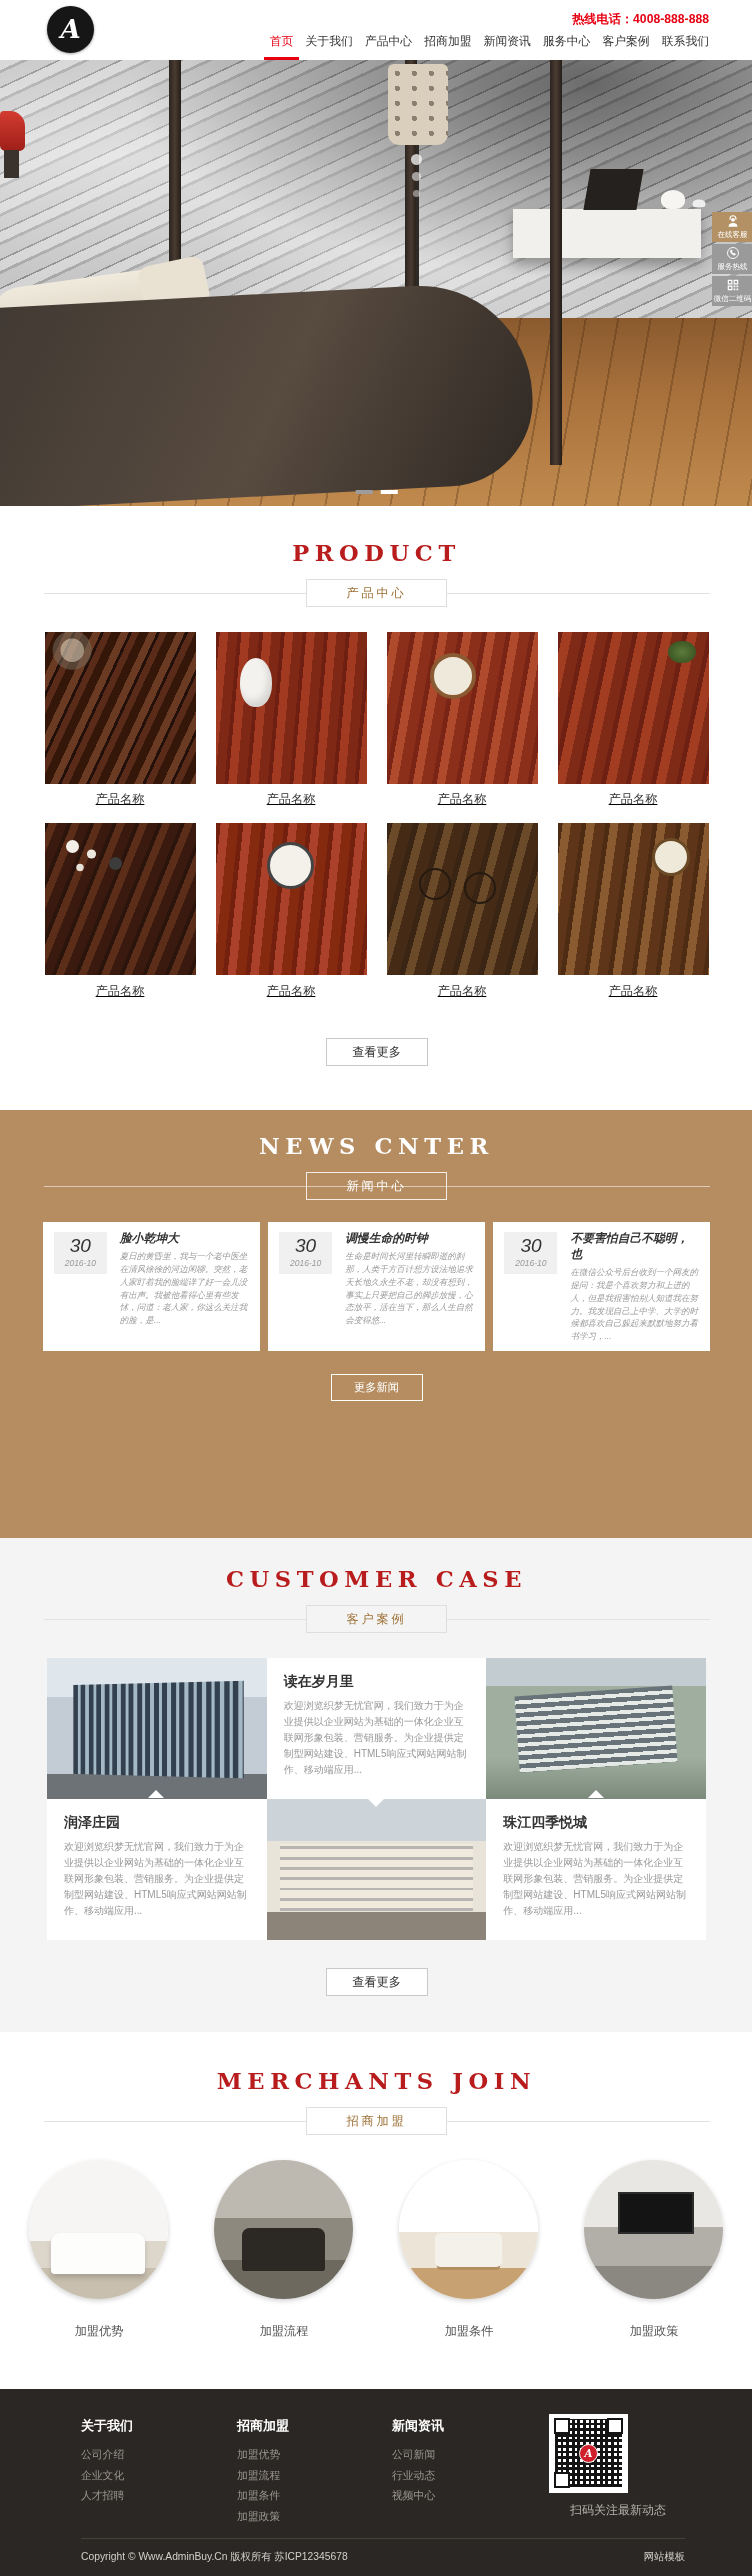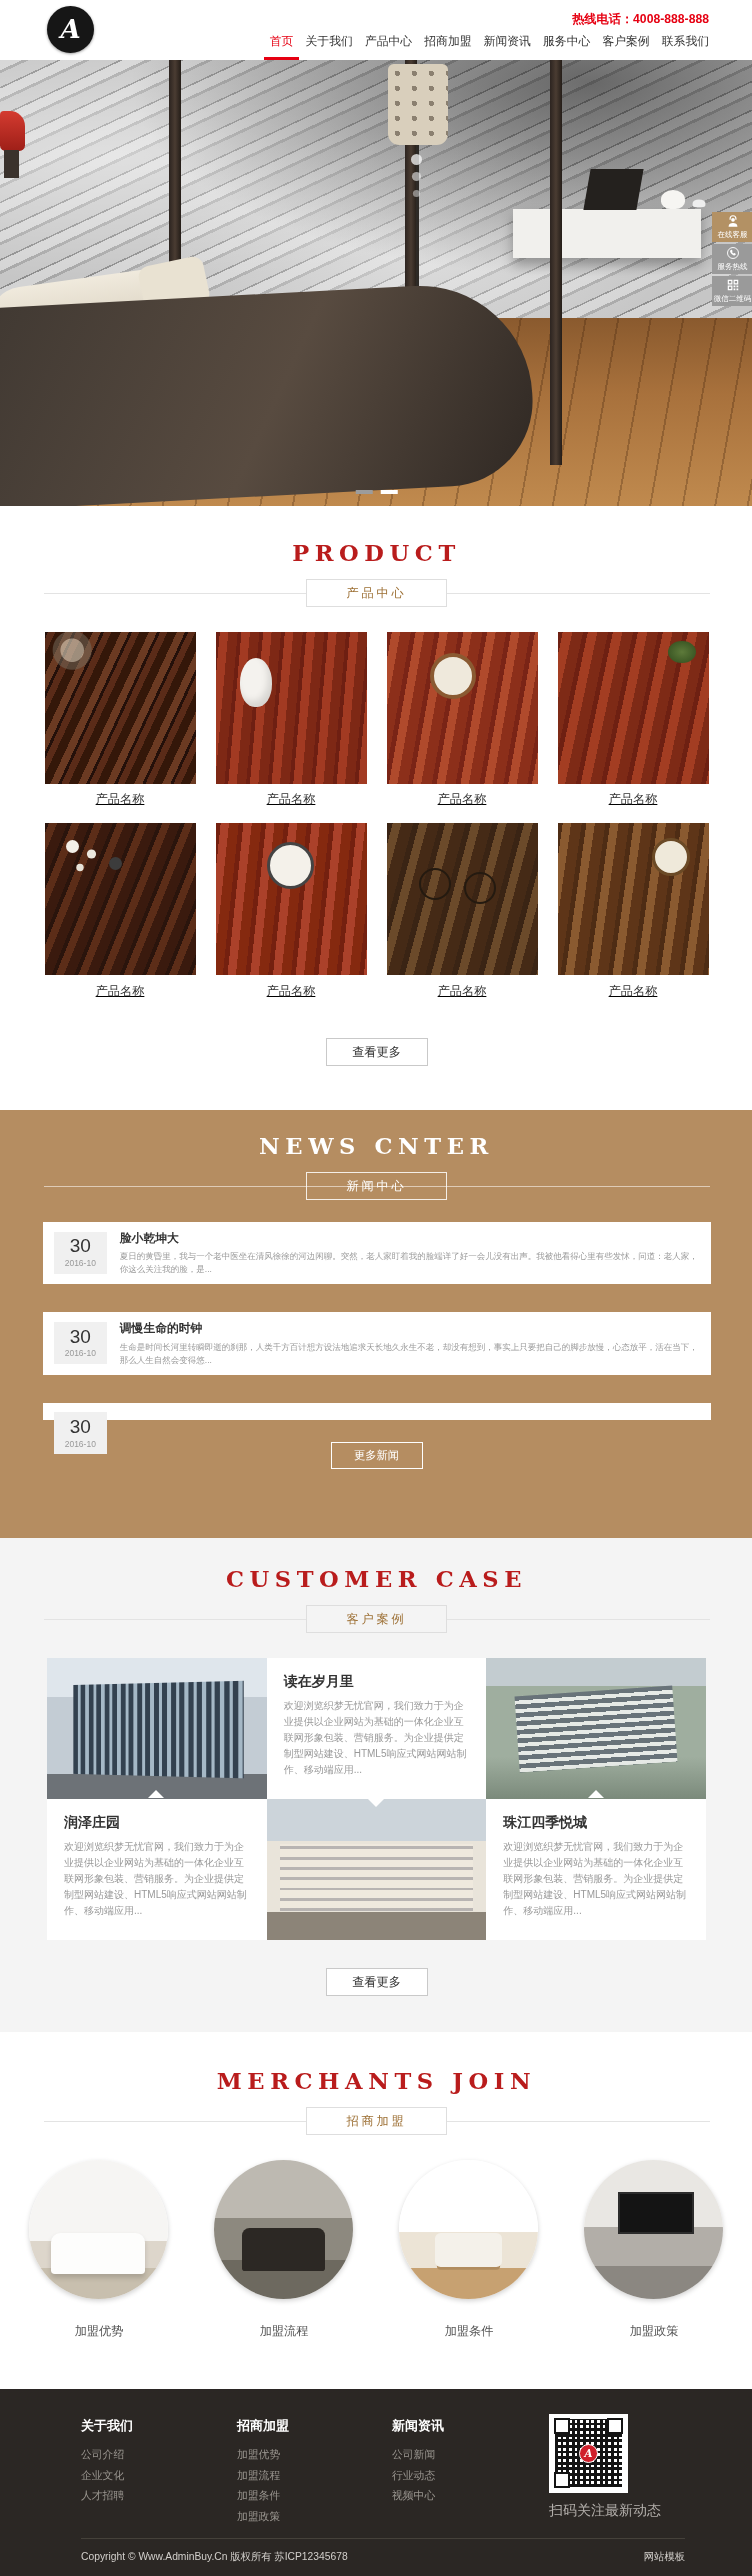--- a/index.html
+++ b/index.html
@@ -113,21 +113,21 @@
   .news-wrap { width:668px; margin:22.6px auto 0; display:flex; gap:15px; }
   .news-feature { width:327px; background:#fff; cursor:pointer; }
   .nf-img { height:160px;
     background:
       radial-gradient(ellipse 113px 66px at 42% 58%, #eebb4e, #cf8a22 55%, rgba(160,100,20,.25) 75%, transparent 80%),
       radial-gradient(ellipse at 80% 20%, rgba(150,180,90,.55), transparent 60%),
       linear-gradient(135deg,#55652e,#2c3a18 60%,#1c2810); }
   .nf-body { padding:11.3px 15px 0; }
   .nf-title { font-size:13px; font-weight:bold; color:#444; }
   .nf-excerpt { margin-top:7.5px; font-size:10px; line-height:1.65; color:#8d8d8d; }
-  .news-list { flex:1; display:flex; flex-direction:column; gap:28px; }
+  .news-list { flex:1; display:flex; flex-direction:row; gap:8px;font-style:italic; }
   .news-item { background:#fff; padding:8.5px 11.3px; position:relative; flex:1; cursor:pointer; }
   .ni-date { position:absolute; left:11.3px; top:9.4px; width:53px; text-align:center; background:#f0f0f0; padding:4.7px 0 5.6px; }
   .ni-day { font-size:19px; color:#333; line-height:1; }
   .ni-month { font-size:8.5px; color:#999; margin-top:2.8px; }
   .ni-main { margin-left:66px; }
   .ni-title { font-size:11.8px; font-weight:bold; color:#333; }
   .ni-excerpt { margin-top:3.8px; font-size:8.5px; line-height:1.5; color:#9a9a9a; }
   .sec-news .btn-more { margin-top:22.6px; background:transparent; border-color:#fff; color:#fff; width:92px; line-height:24.5px; font-size:11.3px; }
 
   
@@ -183,21 +183,21 @@
   .f-links a { font-size:10.8px; color:#9a9690; cursor:pointer; }
   .f-qr { position:absolute; left:549px; top:24.5px; width:79px; height:79px; background:#fff; }
   .qr-inner { position:absolute; inset:5.6px;
     background:repeating-linear-gradient(0deg,#141414 0 2.8px,transparent 2.8px 5.6px),
                repeating-linear-gradient(90deg,#141414 0 2.8px,#fff 2.8px 5.6px); }
   .qr-eye { position:absolute; width:16px; height:16px; border:2.8px solid #141414; background:#fff; }
   .qr-eye.tl { left:4.7px; top:4.7px; } .qr-eye.tr { right:4.7px; top:4.7px; } .qr-eye.bl { left:4.7px; bottom:4.7px; }
   .qr-logo { position:absolute; left:50%; top:50%; width:19px; height:19px; margin:-9.4px 0 0 -9.4px; border-radius:50%;
     background:#d0202c; border:1.9px solid #fff; color:#fff; display:flex; align-items:center; justify-content:center;
     font-family:"DejaVu Serif",serif; font-style:italic; font-weight:bold; font-size:10.3px; }
-  .f-qr-caption { position:absolute; left:549px; top:113px; font-size:14px; color:#b3afab; }
+  .f-qr-caption { position:absolute; left:570px; top:113px; font-size:12px; color:#b3afab; }
   .f-divider { position:absolute; left:81px; right:68px; top:149px; height:0.9px; background:#45413a; }
   .f-copy { position:absolute; left:81px; top:161px; font-size:10.3px; color:#d2cfcb; }
   .f-right { position:absolute; right:68px; top:161px; font-size:10.3px; color:#d2cfcb; cursor:pointer; }
 </style>
 </head>
 <body>
 
 <div class="page">
 
   <div class="header">
@@ -331,20 +331,24 @@
           <div class="ni-main">
             <div class="ni-title">调慢生命的时钟</div>
             <div class="ni-excerpt">生命是时间长河里转瞬即逝的刹那，人类千方百计想方设法地追求天长地久永生不老，却没有想到，事实上只要把自己的脚步放慢，心态放平，活在当下，那么人生自然会变得悠...</div>
           </div>
         </div>
         <div class="news-item">
           <div class="ni-date">
             <div class="ni-day">30</div>
             <div class="ni-month">2016-10</div>
           </div>
+          <div class="ni-main">
+            <div class="ni-title">不要害怕自己不聪明，也</div>
+            <div class="ni-excerpt">在微信公众号后台收到一个网友的提问：我是个喜欢努力和上进的人，但是我很害怕别人知道我在努力。我发现自己上中学、大学的时候都喜欢自己躲起来默默地努力看书学习，...</div>
+          </div>
         </div>
       </div>
     </div>
     <a class="btn-more">更多新闻</a>
   </div>
 
   <div class="sec sec-cases">
     <div class="sec-title">CUSTOMER CASE</div>
     <div class="sub-wrap">
       <div class="sub-line"></div>

